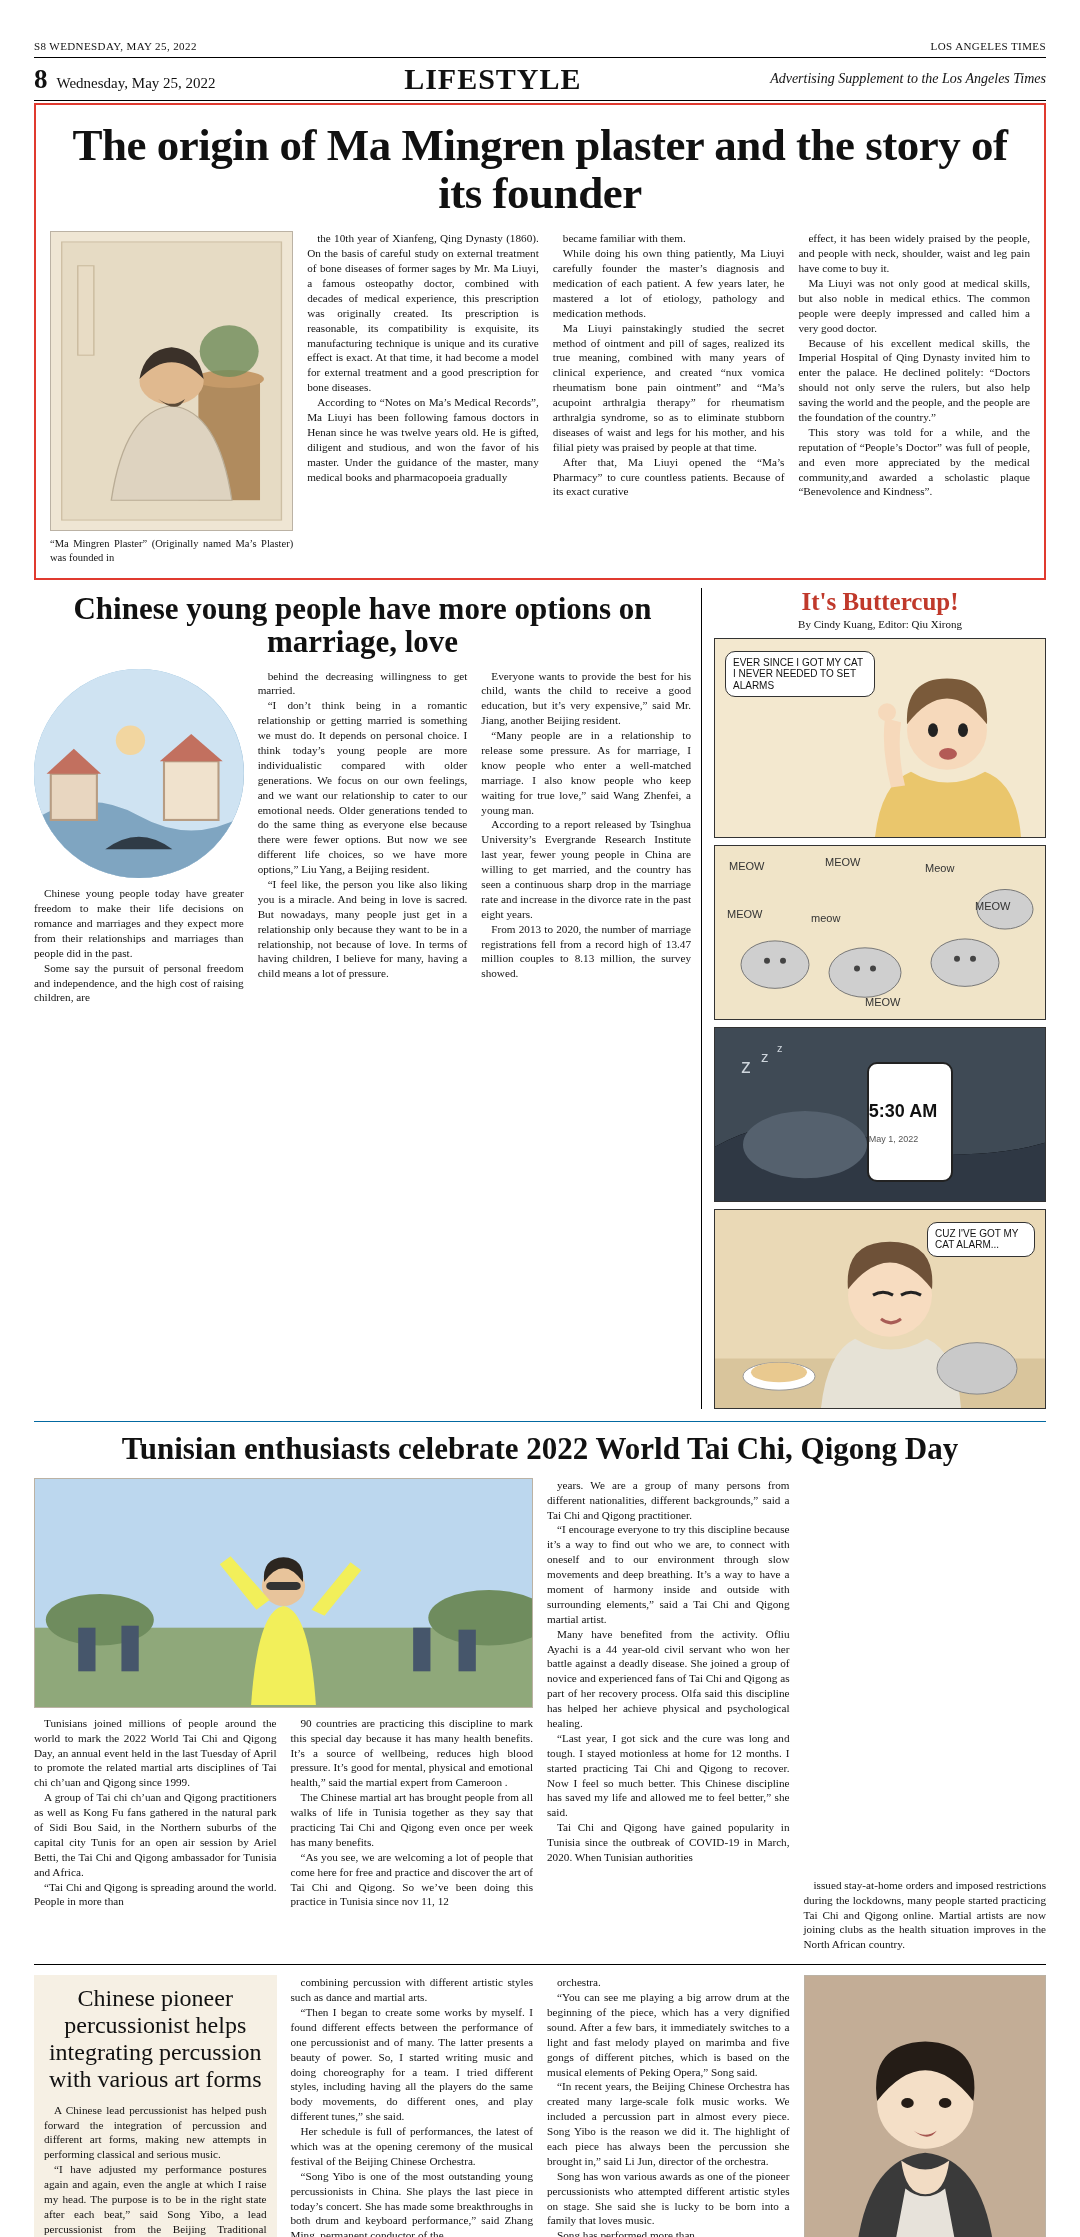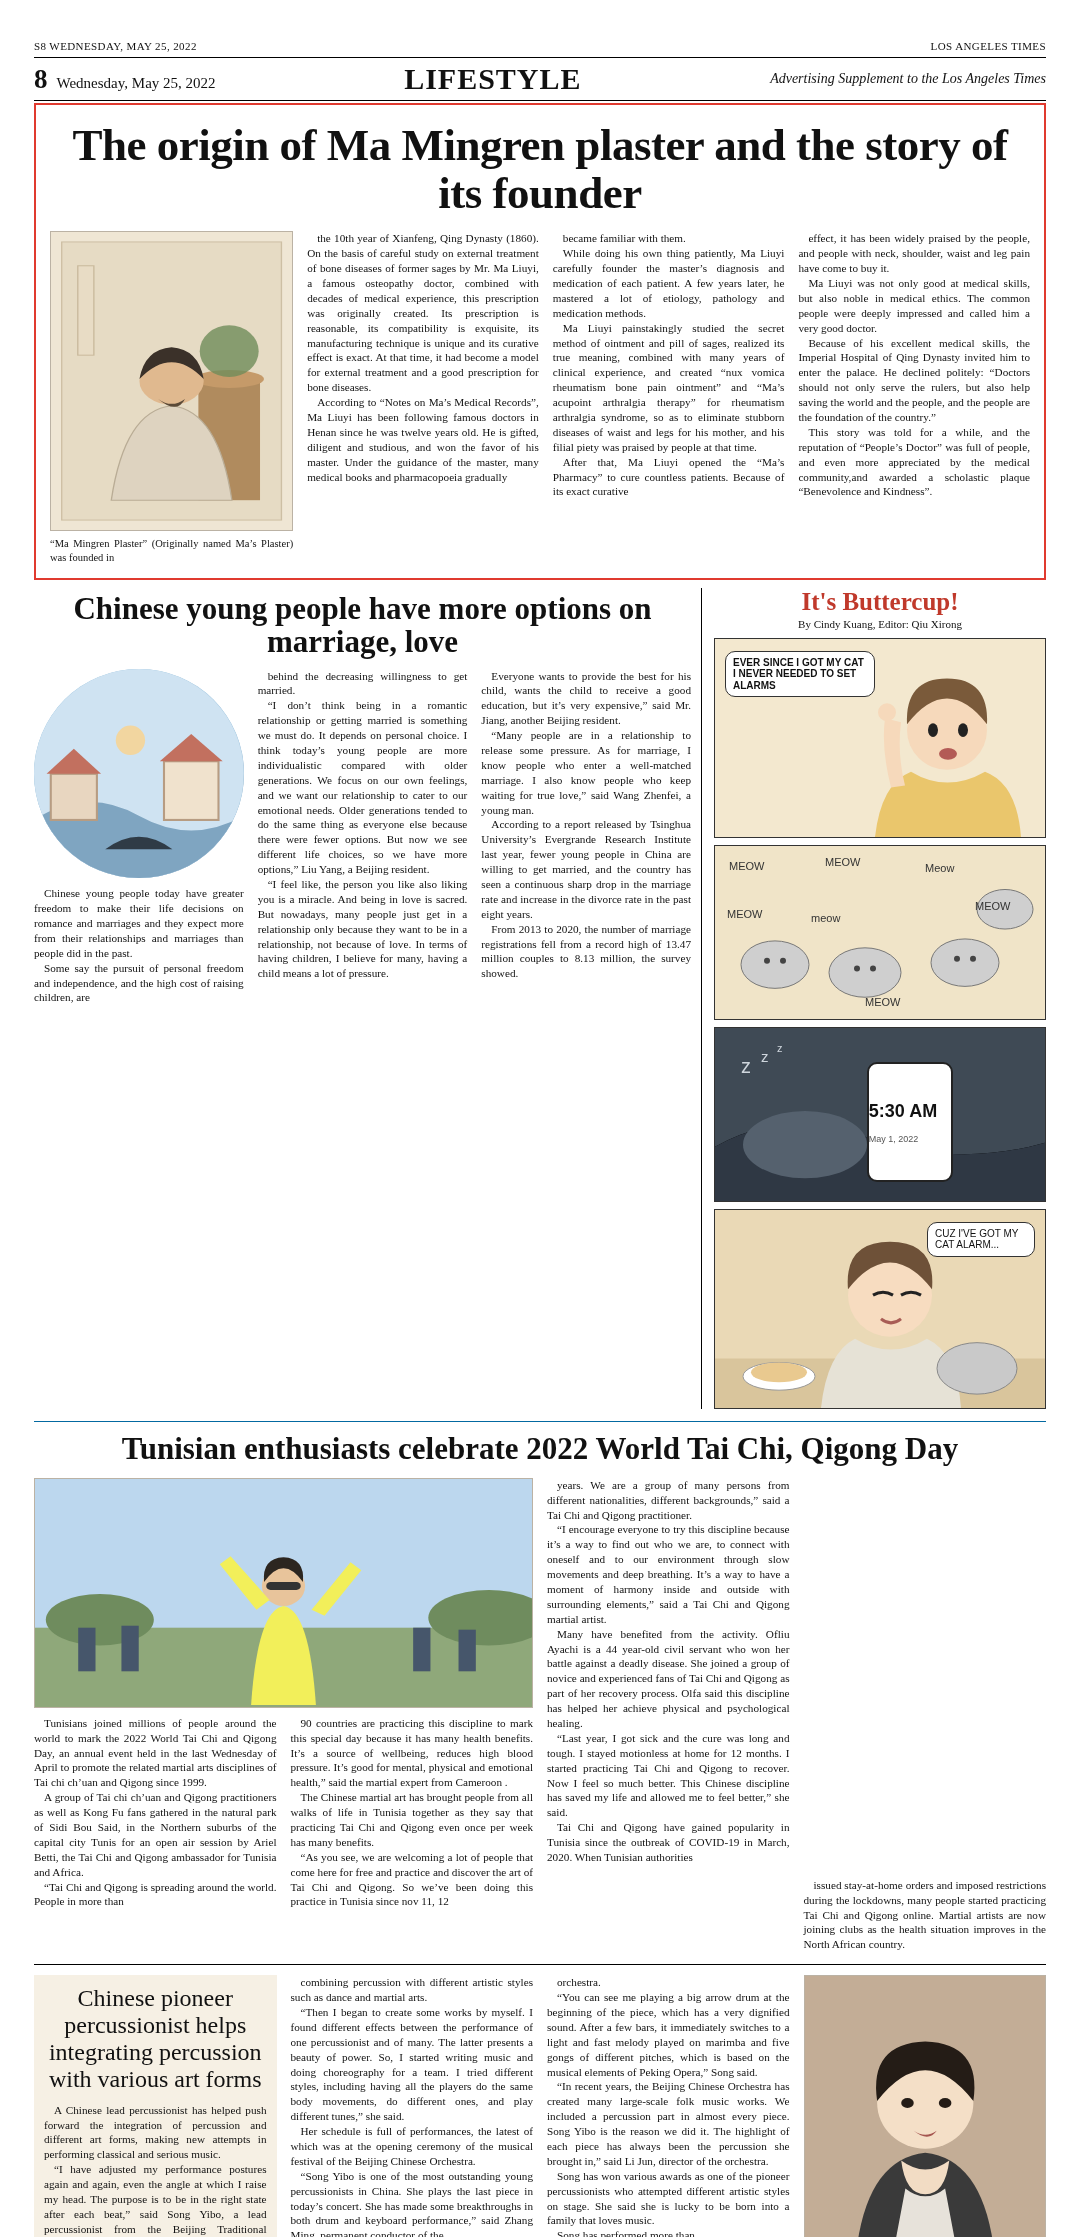--- a/index.html
+++ b/index.html
@@ -266,21 +266,21 @@
             <rect width="330" height="200" fill="#f3e8cf"></rect>
             <circle cx="232" cy="92" r="40" fill="#f6d9bb"></circle>
             <path d="M192 86 q40 -52 80 0 q2 -46 -40 -46 q-42 0 -40 46z" fill="#7a5a3a"></path>
             <ellipse cx="218" cy="92" rx="5" ry="7" fill="#222"></ellipse>
             <ellipse cx="248" cy="92" rx="5" ry="7" fill="#222"></ellipse>
             <ellipse cx="233" cy="116" rx="9" ry="6" fill="#b35b56"></ellipse>
             <path d="M196 134 q36 22 74 0 q32 12 36 66 H160 q6 -54 36 -66z" fill="#eac66c"></path>
             <path d="M176 150 q-10 -40 -6 -70 l16 4 q-4 32 4 64z" fill="#f6d9bb"></path>
             <circle cx="172" cy="74" r="9" fill="#f6d9bb"></circle>
           </svg>
-          <div class="bubble" style="left:10px; top:12px; width:150px;font-weight:bold;">EVER SINCE I GOT MY CAT I NEVER NEEDED TO SET ALARMS</div>
+          <div class="bubble" style="left:10px; top:12px; width:150px;">EVER SINCE I GOT MY CAT I NEVER NEEDED TO SET ALARMS</div>
         </div>
 
         <div class="comic-panel cp2">
           <svg viewBox="0 0 330 175" width="100%" height="100%" preserveAspectRatio="none">
             <rect width="330" height="175" fill="#f0e4c8"></rect>
             <g fill="#cfcfcf" stroke="#777">
               <ellipse cx="60" cy="120" rx="34" ry="24"></ellipse>
               <ellipse cx="150" cy="128" rx="36" ry="25"></ellipse>
               <ellipse cx="250" cy="118" rx="34" ry="24"></ellipse>
               <ellipse cx="290" cy="64" rx="28" ry="20"></ellipse>
@@ -359,21 +359,21 @@
             <path d="M256 132 l36 -48 l10 8 l-34 46z" fill="#f2ef5a"></path>
             <g fill="#46566b">
               <rect x="40" y="150" width="16" height="44"></rect>
                 <rect x="80" y="148" width="16" height="46"></rect>
               <rect x="350" y="150" width="16" height="44"></rect>
                 <rect x="392" y="152" width="16" height="42"></rect>
             </g>
           </svg>
         </div>
         <div class="col-text" style="margin-top:8px; column-count:2; column-gap:14px;">
-          <p>Tunisians joined millions of people around the world to mark the 2022 World Tai Chi and Qigong Day, an annual event held in the last Wednesday of April to promote the related martial arts disciplines of Tai chi ch’uan and Qigong since 1999.</p>
+          <p>Tunisians joined millions of people around the world to mark the 2022 World Tai Chi and Qigong Day, an annual event held in the last Tuesday of April to promote the related martial arts disciplines of Tai chi ch’uan and Qigong since 1999.</p>
           <p>A group of Tai chi ch’uan and Qigong practitioners as well as Kong Fu fans gathered in the natural park of Sidi Bou Said, in the Northern suburbs of the capital city Tunis for an open air session by Ariel Betti, the Tai Chi and Qigong ambassador for Tunisia and Africa.</p>
           <p>“Tai Chi and Qigong is spreading around the world. People in more than</p>
           <p>90 countries are practicing this discipline to mark this special day because it has many health benefits. It’s a source of wellbeing, reduces high blood pressure. It’s good for mental, physical and emotional health,” said the martial expert from Cameroon .</p>
           <p>The Chinese martial art has brought people from all walks of life in Tunisia together as they say that practicing Tai Chi and Qigong even once per week has many benefits.</p>
           <p>“As you see, we are welcoming a lot of people that come here for free and practice and discover the art of Tai Chi and Qigong. So we’ve been doing this practice in Tunisia since nov 11, 12</p>
         </div>
       </div>
 
       <div class="col-text">
         <p>years. We are a group of many persons from different nationalities, different backgrounds,” said a Tai Chi and Qigong practitioner.</p>

